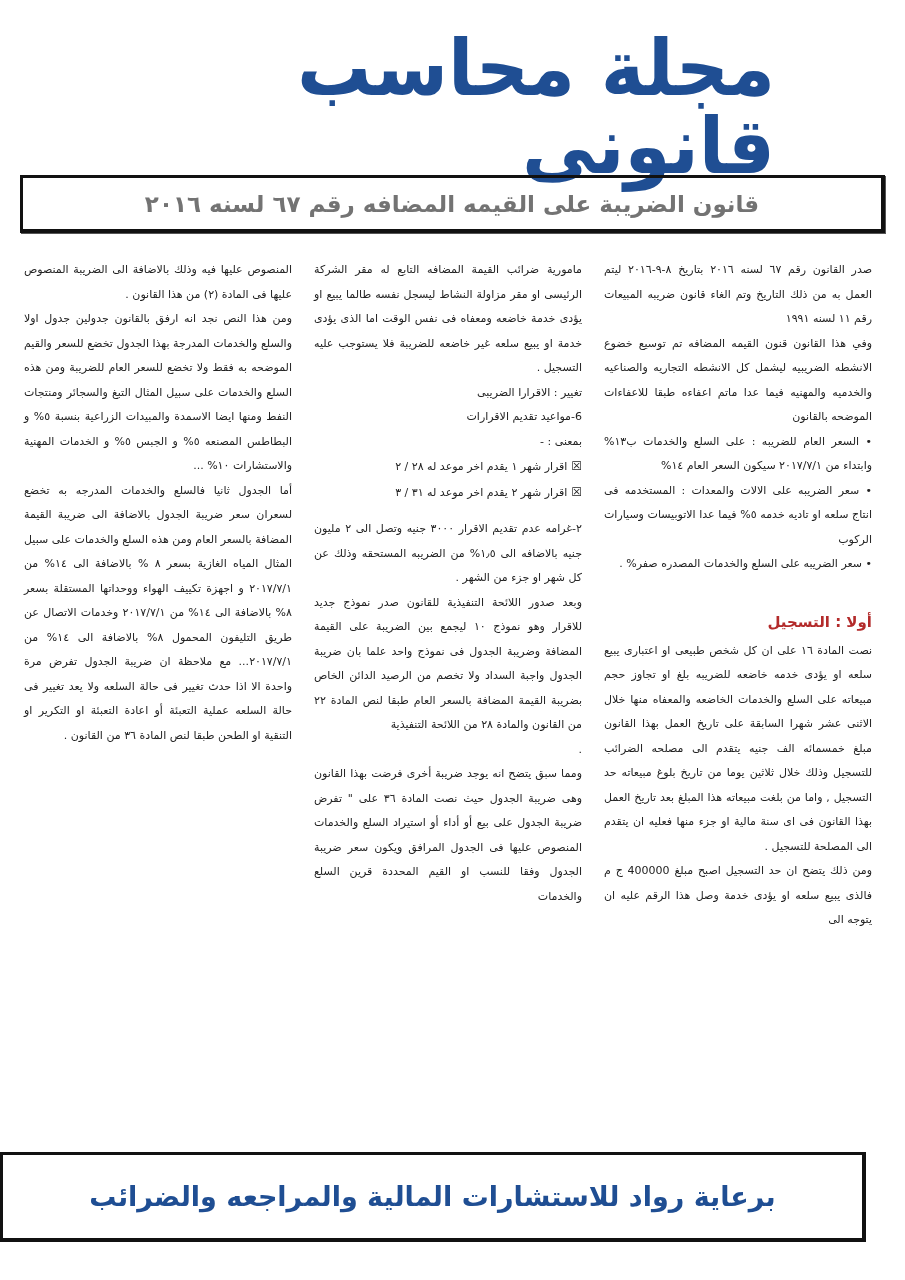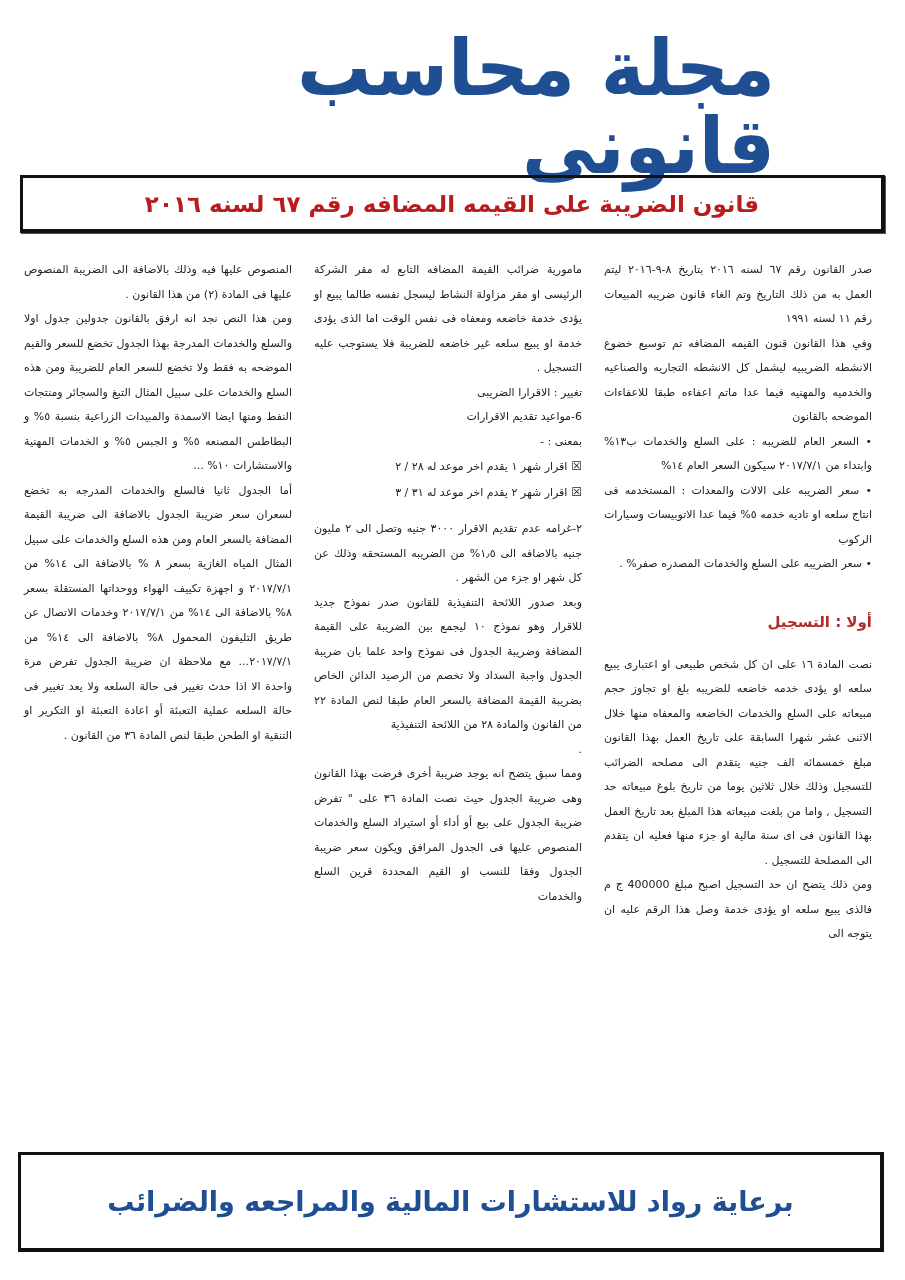--- a/index.html
+++ b/index.html
@@ -17,42 +17,42 @@
     }
 
     .headline-box {
       position: absolute; left: 20px; top: 175px; width: 865px; height: 58px;
       border: 3px solid #111; border-right-width: 4px; border-bottom-width: 4px;
       display: flex; align-items: center; justify-content: center;
       box-shadow: 1px 1px 0 #555;
     }
     .headline-text {
       font-family: "DejaVu Sans", sans-serif; font-weight: bold;
-      font-size: 23px; color: #b91c1c; white-space: nowrap;
+      font-size: 23px; color: #737373; white-space: nowrap;
     }
 
     .columns {
       position: absolute; left: 22px; top: 258px; width: 850px; height: 880px;
       display: flex; flex-direction: row; gap: 22px;
     }
     .col { width: 268px; display: flex; flex-direction: column; }
     .col p {
       font-size: 11px; line-height: 24.5px; text-align: justify; text-align-last: right;
       color: #222;
     }
     .col .bullet::before { content: "• "; }
     .col .box-item::before { content: "☒ "; font-size: 12px; }
     .col .section-heading {
       font-weight: bold; color: #b32b2b; font-size: 15px; line-height: 26px;
-      margin-top: 32px; margin-bottom: 18px;
+      margin-top: 32px; margin-bottom: 4px;
     }
     .gap-small { height: 12px; }
 
     .footer-box {
-      position: absolute; left: 18px; top: 1152px; width: 866px; height: 100px;
+      position: absolute; left: 0; top: 1152px; width: 866px; height: 90px;
       border: 3px solid #111; border-right-width: 4px; border-bottom-width: 4px;
       display: flex; flex-direction: column; align-items: center; justify-content: center;
       gap: 2px;
     }
     .footer-line {
       font-family: "DejaVu Sans", sans-serif; font-weight: bold;
       color: #1f4e93; font-size: 27px; line-height: 38px; white-space: nowrap;
     }
   </style>
 </head>

